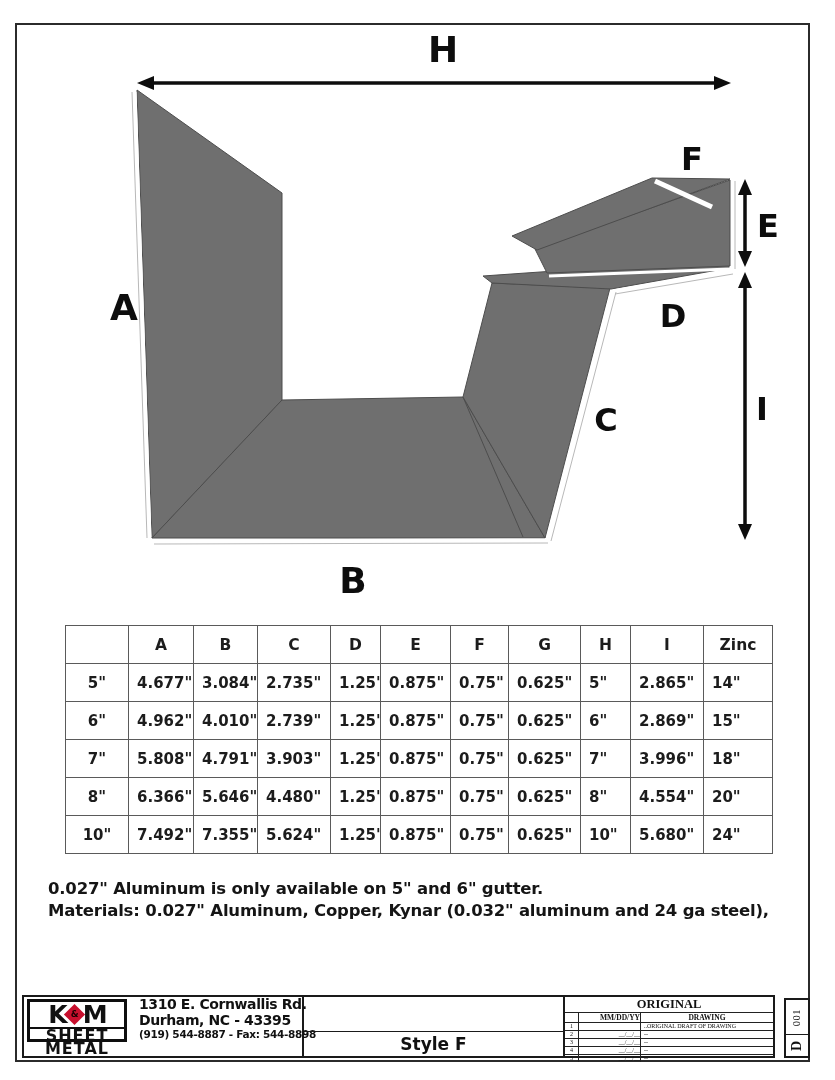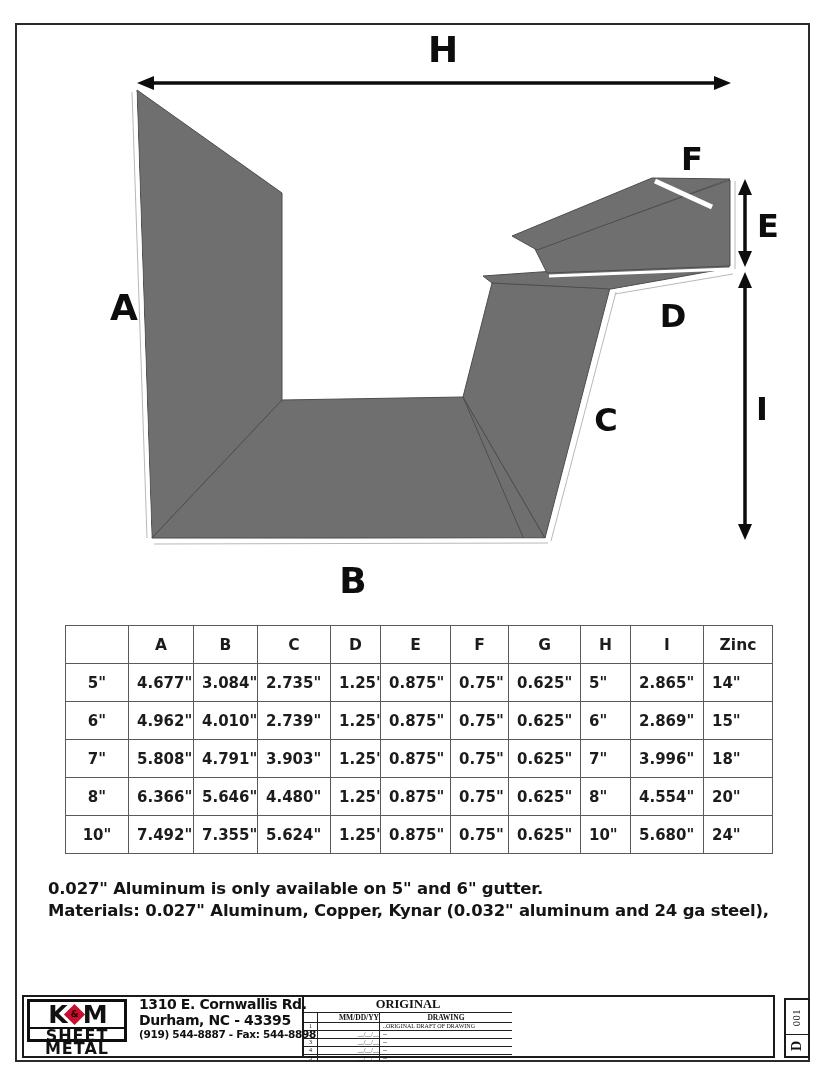--- a/index.html
+++ b/index.html
@@ -236,20 +236,24 @@
           <span>M</span>
         </div>
         <div class="logo-bottom">SHEET METAL</div>
       </div>
       <div class="address">
         <div class="addr1">1310 E. Cornwallis Rd.</div>
         <div class="addr2">Durham, NC - 43395</div>
         <div class="addr3">(919) 544-8887 - Fax: 544-8898</div>
       </div>
     </div>
+    <div class="tb-mid">
+      <div class="mid-top"></div>
+      <div class="mid-bottom">Style F</div>
+    </div>
     <div class="tb-rev">
       <div class="rev-title">ORIGINAL</div>
       <div class="rev-sub">
         <div class="c-num"></div>
         <div class="c-date">MM/DD/YY</div>
         <div class="c-rem">DRAWING</div>
       </div>
       <div class="rev-row">
         <div class="c-num">1</div>
         <div class="c-date"></div>

